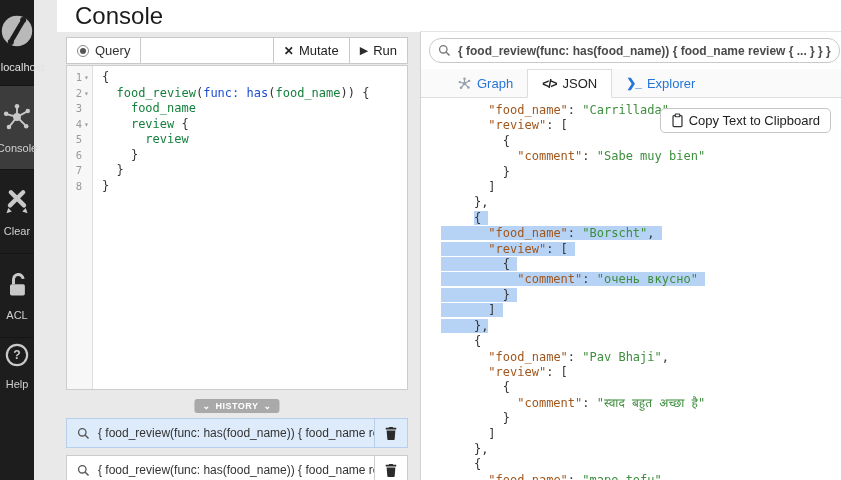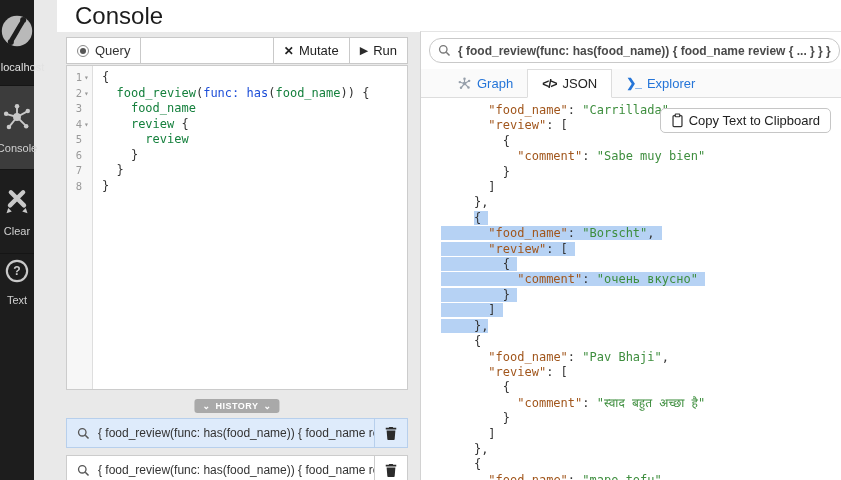--- a/index.html
+++ b/index.html
@@ -140,30 +140,39 @@
       <svg width="30" height="28" viewBox="0 0 32 32" stroke="currentColor" fill="currentColor">
         <line x1="9" y1="6" x2="24" y2="21" stroke-width="5" stroke-linecap="round"></line>
         <line x1="23" y1="6" x2="8" y2="21" stroke-width="5" stroke-linecap="round"></line>
         <path d="M6 24 l4 4 -6 2 z" stroke="none"></path>
         <path d="M26 24 l-4 4 6 2 z" stroke="none"></path>
       </svg>
     </span>
     <span class="lbl">Clear</span>
   </div>
 
+  <div class="sb-item sb-nav">
+    <span>
+      <svg width="28" height="28" viewBox="0 0 32 32">
+        <path d="M12 15 v-5 a5.5 5.5 0 0 1 11 -1" fill="none" stroke="currentColor" stroke-width="3.4"></path>
+        <rect x="8" y="15" width="17" height="13" rx="2" fill="currentColor"></rect>
+      </svg>
+    </span>
+    <span class="lbl">ACL</span>
+  </div>
 
 
   <div class="sb-item sb-nav sb-help">
     <span>
       <svg width="26" height="26" viewBox="0 0 32 32">
         <circle cx="16" cy="16" r="12.5" fill="none" stroke="currentColor" stroke-width="2.6"></circle>
         <text x="16" y="21" text-anchor="middle" font-size="15" font-weight="bold" fill="currentColor" font-family="Liberation Sans, sans-serif">?</text>
       </svg>
     </span>
-    <span class="lbl">Text</span>
+    <span class="lbl">Help</span>
   </div>
 </div>
 
 <div class="main">
   <div class="header">
     <div class="page-title">Console</div>
   </div>
 
   <div class="toolbar">
     <div class="tseg bordered">

